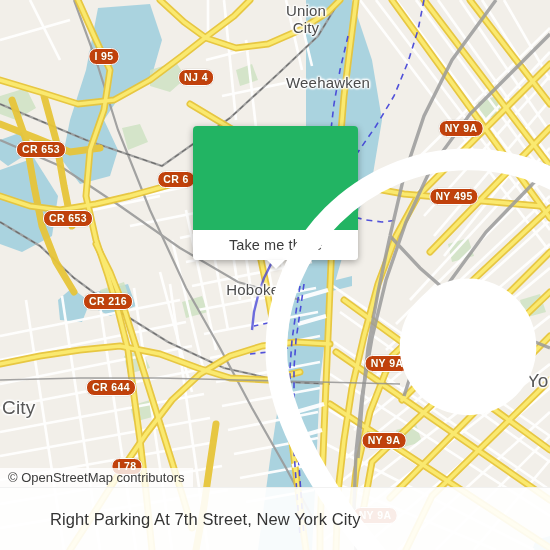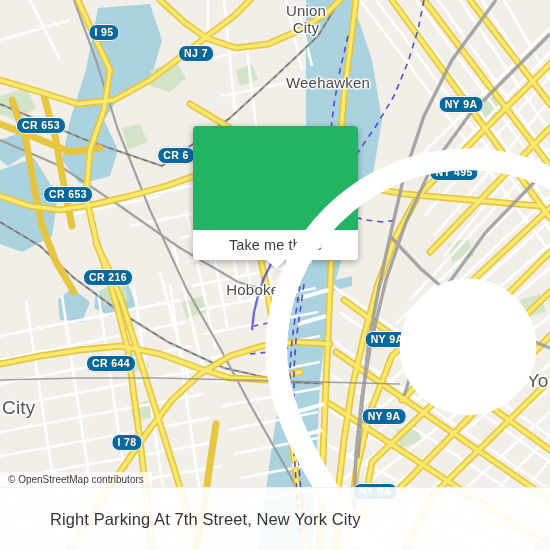--- a/index.html
+++ b/index.html
@@ -25,33 +25,34 @@
        1px 0 2px #fff,-1px 0 2px #fff,0 1px 2px #fff,0 -1px 2px #fff,
        1px 1px 2px #fff,-1px -1px 2px #fff,1px -1px 2px #fff,-1px 1px 2px #fff;
     pointer-events:none;
   }
   .place.big{font-size:19px;color:#585858;}
   .place.ctr{text-align:right;transform:translateX(-50%);}
 
   
   .shield{
     position:absolute;
-    background:#0369a1;
+    background:#c2410c;
     border:1.5px solid #ffffff;
     border-radius:8px;
     color:#ffffff;
     font-size:10.5px;
     font-weight:bold;
     letter-spacing:.4px;
     padding:1px 5px 2px 5px;
     line-height:12px;
     white-space:nowrap;
     text-shadow:0 0 2px rgba(120,95,0,.55);
     box-shadow:0 0 0 .5px rgba(0,0,0,.07);
     transform:translateX(-50%);
+    margin-top:24px;
   }
 
   
   .popup{
     position:absolute;
     left:193px;top:126px;
     width:165px;
     border-radius:4px;
     box-shadow:0 2px 7px rgba(0,0,0,.33);
     overflow:visible;
@@ -79,21 +80,21 @@
     border-left:9px solid transparent;
     border-right:9px solid transparent;
     border-top:9px solid #ffffff;
     filter:drop-shadow(0 2px 2px rgba(0,0,0,.18));
   }
 
   
   .attrib{
     position:absolute;left:0;bottom:62px;
     padding:2px 8px 3px 8px;
-    font-size:10px;color:#3c3c3c;
+    font-size:13px;color:#3c3c3c;
     background:rgba(255,255,255,.80);
     white-space:nowrap;
   }
 
   
   .footer{
     position:absolute;left:0;bottom:0;width:550px;height:62px;
     background:rgba(255,255,255,.90);
     display:flex;align-items:center;
     border-top:1px solid rgba(0,0,0,.05);
@@ -384,21 +385,21 @@
     <div class="place ctr" style="left:306px;top:2px;line-height:17px;text-align:center;">
       <div>Union</div>
       <div>City</div>
     </div>
     <div class="place ctr" style="left:328px;top:74px;">Weehawken</div>
     <div class="place ctr" style="left:257px;top:281px;">Hoboken</div>
     <div class="place big" style="left:483px;top:370px;">New York</div>
     <div class="place big" style="left:2px;top:397px;">City</div>
 
     <div class="shield" style="left:104px;top:24px;">I 95</div>
-    <div class="shield" style="left:196px;top:45px;">NJ 7</div>
+    <div class="shield" style="left:196px;top:45px;">NJ 4</div>
     <div class="shield" style="left:41px;top:117px;">CR 653</div>
     <div class="shield" style="left:68px;top:186px;">CR 653</div>
     <div class="shield" style="left:176px;top:147px;">CR 6</div>
     <div class="shield" style="left:108px;top:269px;">CR 216</div>
     <div class="shield" style="left:111px;top:355px;">CR 644</div>
     <div class="shield" style="left:127px;top:434px;">I 78</div>
     <div class="shield" style="left:461px;top:96px;">NY 9A</div>
     <div class="shield" style="left:454px;top:164px;">NY 495</div>
     <div class="shield" style="left:387px;top:331px;">NY 9A</div>
     <div class="shield" style="left:384px;top:408px;">NY 9A</div>

